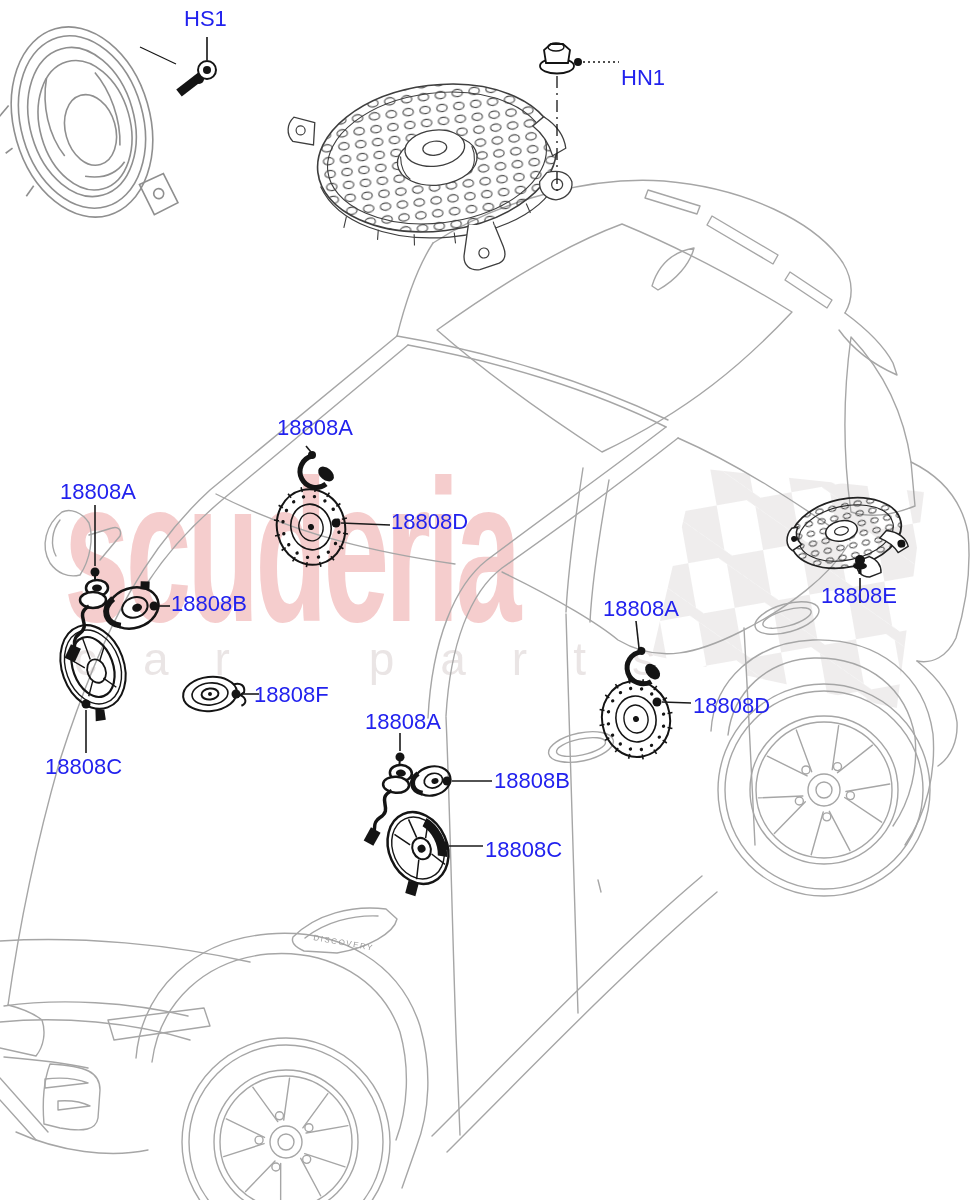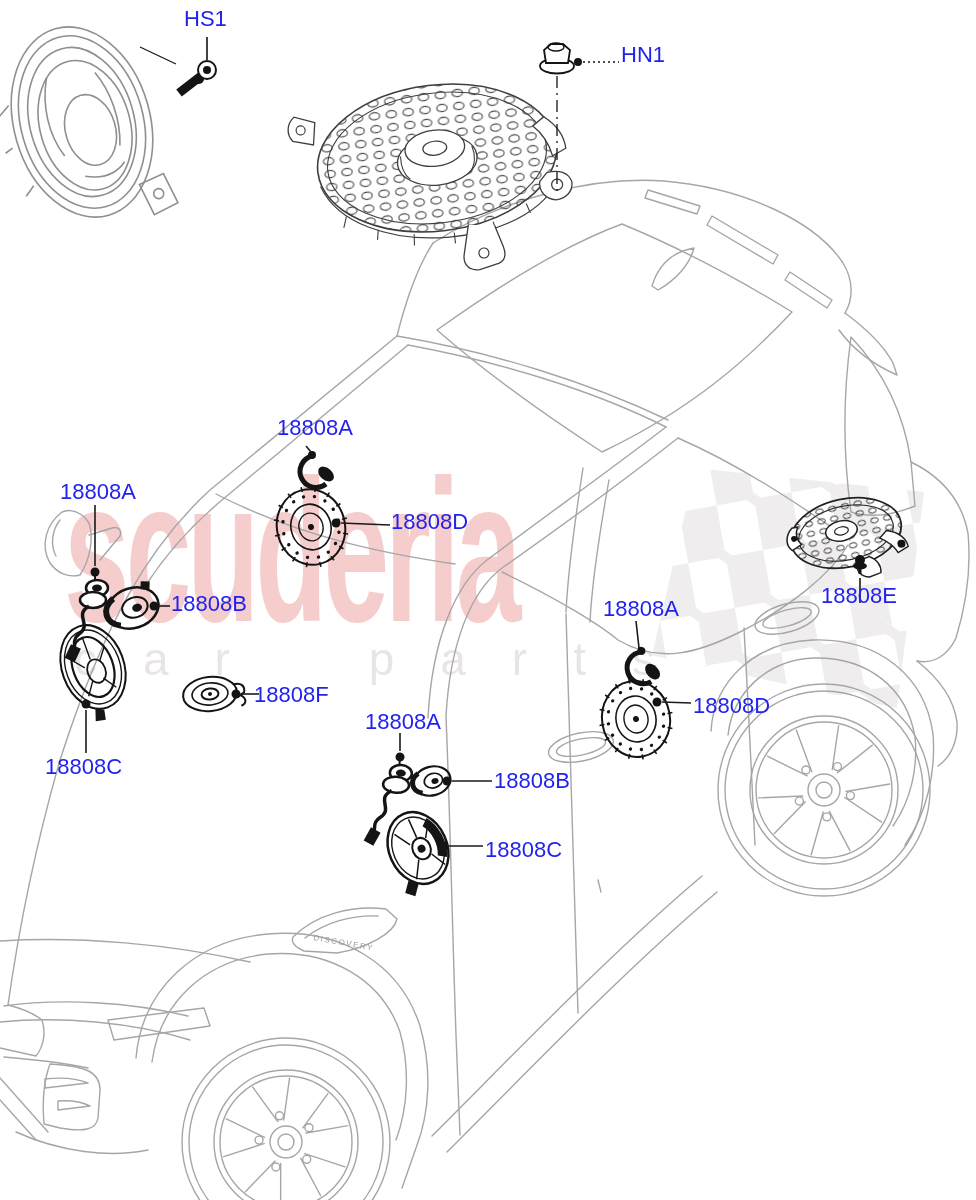--- a/index.html
+++ b/index.html
@@ -400,21 +400,21 @@
       <circle cx="86" cy="704" r="4.5" fill="#141414" stroke="none"></circle>
       <path d="M86,710 L86,753"></path>
       <circle cx="447" cy="781" r="4.5" fill="#141414" stroke="none"></circle>
       <path d="M452,781 L492,781"></path>
       <circle cx="444" cy="846" r="4.5" fill="#141414" stroke="none"></circle>
       <path d="M449,846 L483,846"></path>
     </g>
   </svg>
 
   <div class="callout" style="left:184px;top:8px">HS1</div>
-  <div class="callout" style="left:621px;top:44px">HN1</div>
+  <div class="callout" style="left:621px;top:67px">HN1</div>
   <div class="callout" style="left:277px;top:417px">18808A</div>
   <div class="callout" style="left:60px;top:481px">18808A</div>
   <div class="callout" style="left:391px;top:511px">18808D</div>
   <div class="callout" style="left:171px;top:593px">18808B</div>
   <div class="callout" style="left:603px;top:598px">18808A</div>
   <div class="callout" style="left:821px;top:585px">18808E</div>
   <div class="callout" style="left:254px;top:684px">18808F</div>
   <div class="callout" style="left:693px;top:695px">18808D</div>
   <div class="callout" style="left:365px;top:711px">18808A</div>
   <div class="callout" style="left:45px;top:756px">18808C</div>

